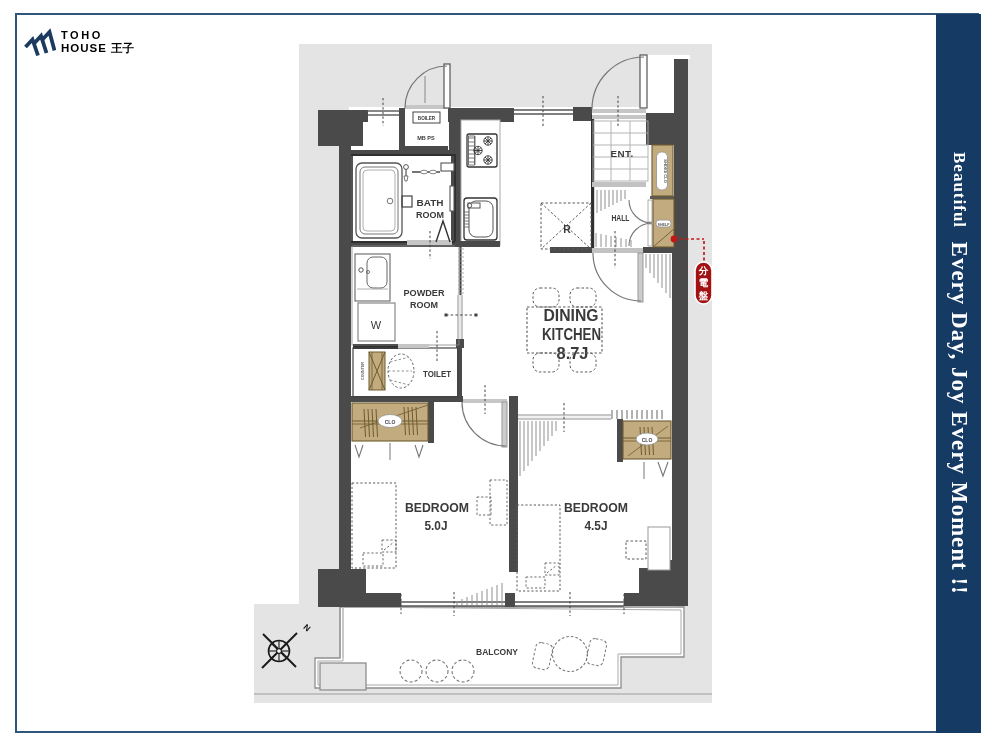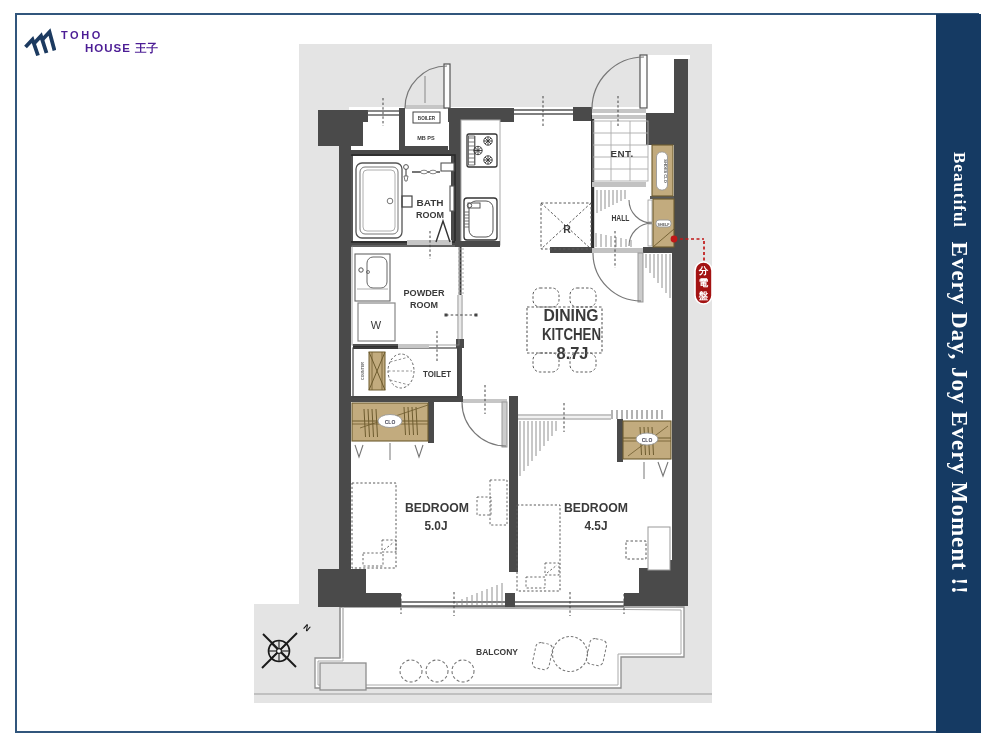--- a/index.html
+++ b/index.html
@@ -4,24 +4,24 @@
 <style>
   html,body { margin:0; padding:0; width:1000px; height:750px; background:#ffffff;
     font-family:"Liberation Sans", sans-serif; position:relative; overflow:hidden; }
   .frame { position:absolute; left:15px; top:13px; width:964px; height:720px;
     border:2px solid #31567c; box-sizing:border-box; }
   .band { position:absolute; left:936px; top:14px; width:45px; height:719px; background:#153a63;
     display:flex; align-items:center; justify-content:center; }
   .band .vt { writing-mode:vertical-rl; color:#ffffff; font-family:"Liberation Serif", serif;
     font-weight:bold; white-space:nowrap; letter-spacing:1px; }
   .logo { position:absolute; left:24px; top:28px; }
-  .logotext { position:absolute; left:61px; top:29px; color:#4c1d95; font-weight:bold;
+  .logotext { position:absolute; left:61px; top:29px; color:#000000; font-weight:bold;
     font-family:"Liberation Sans", sans-serif; line-height:13px; }
   .logotext .l1 { font-size:11px; letter-spacing:2.6px; }
-  .logotext .l2 { font-size:11.5px; letter-spacing:1px;margin-left:24px; }
+  .logotext .l2 { font-size:11.5px; letter-spacing:1px; }
 </style>
 </head>
 <body>
 
 <div class="frame"></div>
 
 <svg class="logo" width="32" height="30" viewBox="0 0 32 30">
   <g stroke="#1c3a60" stroke-width="3.8" fill="none">
     <path d="M1.5,19 L8.5,11.5 L14,27.5"></path>
     <path d="M10,15.5 L17,8 L22.5,25"></path>

